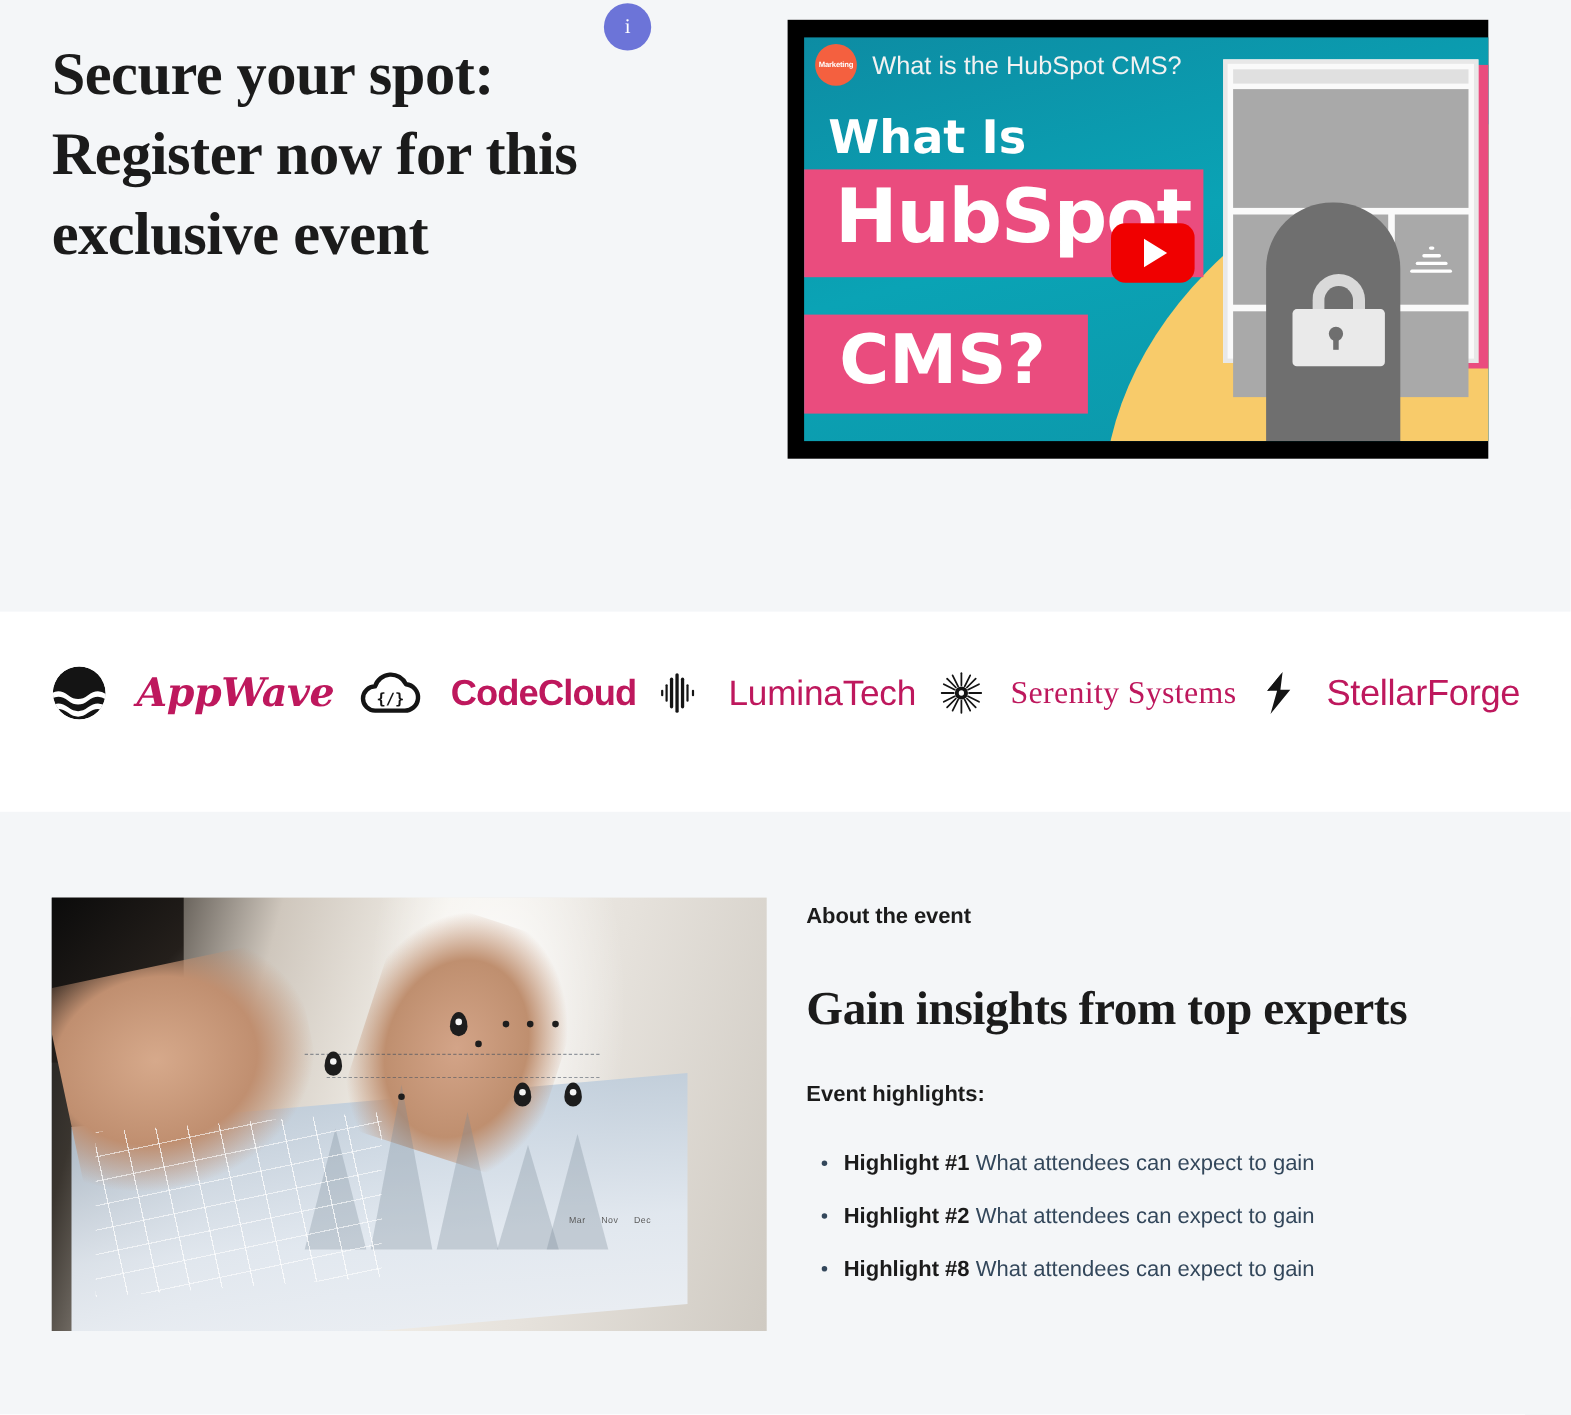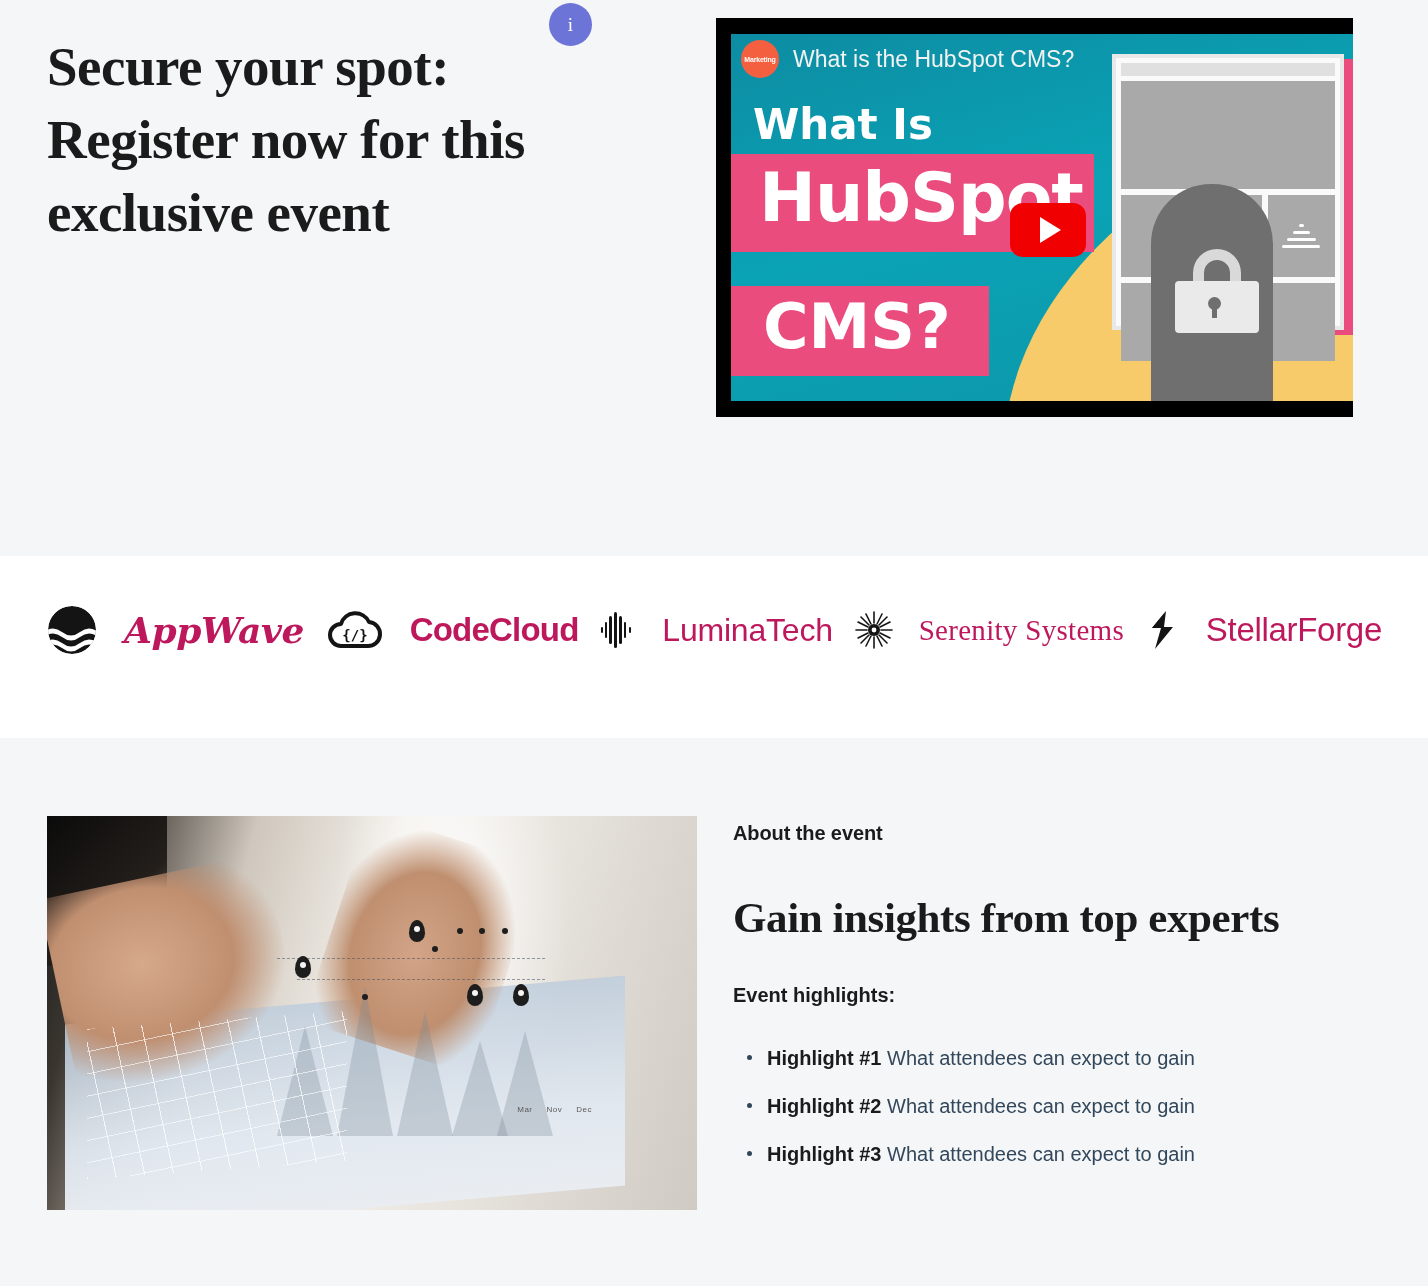--- a/index.html
+++ b/index.html
@@ -551,17 +551,17 @@
     <h2 class="about-h2">Gain insights from top experts</h2>
     <div class="highlights-label">Event highlights:</div>
     <ul class="highlights">
       <li>
         <b>Highlight #1</b><span> What attendees can expect to gain</span>
       </li>
       <li>
         <b>Highlight #2</b><span> What attendees can expect to gain</span>
       </li>
       <li>
-        <b>Highlight #3</b><span> What attendees can expect to gain</span>
+        <b>Highlight #8</b><span> What attendees can expect to gain</span>
       </li>
     </ul>
   </div>
 </section>
 
 </body></html>

